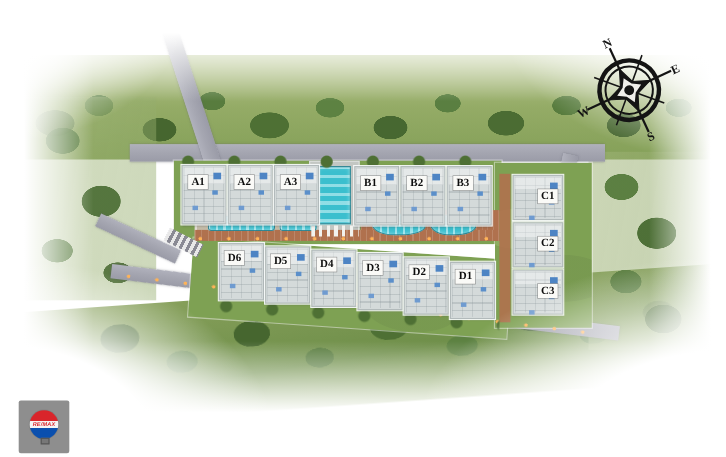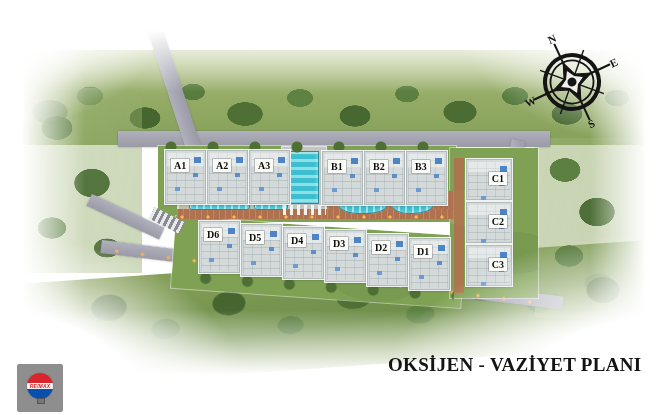--- a/index.html
+++ b/index.html
@@ -239,21 +239,20 @@
       <path d="M50 29 L56 44 L71 50 L56 56 L50 71 L44 56 L29 50 L44 44 Z"></path>
       <path d="M50 38 L54.5 45.5 L62 50 L54.5 54.5 L50 62 L45.5 54.5 L38 50 L45.5 45.5 Z" fill="#efeeea" stroke="none"></path>
       <circle cx="50" cy="50" r="4.5" stroke="none"></circle>
       <text x="50" y="6.5" text-anchor="middle" stroke="none">N</text>
       <text x="96" y="54" text-anchor="middle" stroke="none">E</text>
       <text x="50" y="100" text-anchor="middle" stroke="none">S</text>
       <text x="4" y="54" text-anchor="middle" stroke="none">W</text>
     </g>
   </svg>
 
-  <div class="abs plan-title">OKSİJEN - VAZİYET PLANI</div>
 
   <div class="abs logo">
     <div class="balloon">
       <span class="balloon-band">RE/MAX</span>
       <div class="basket"></div>
     </div>
   </div>
 
 </div>
 

